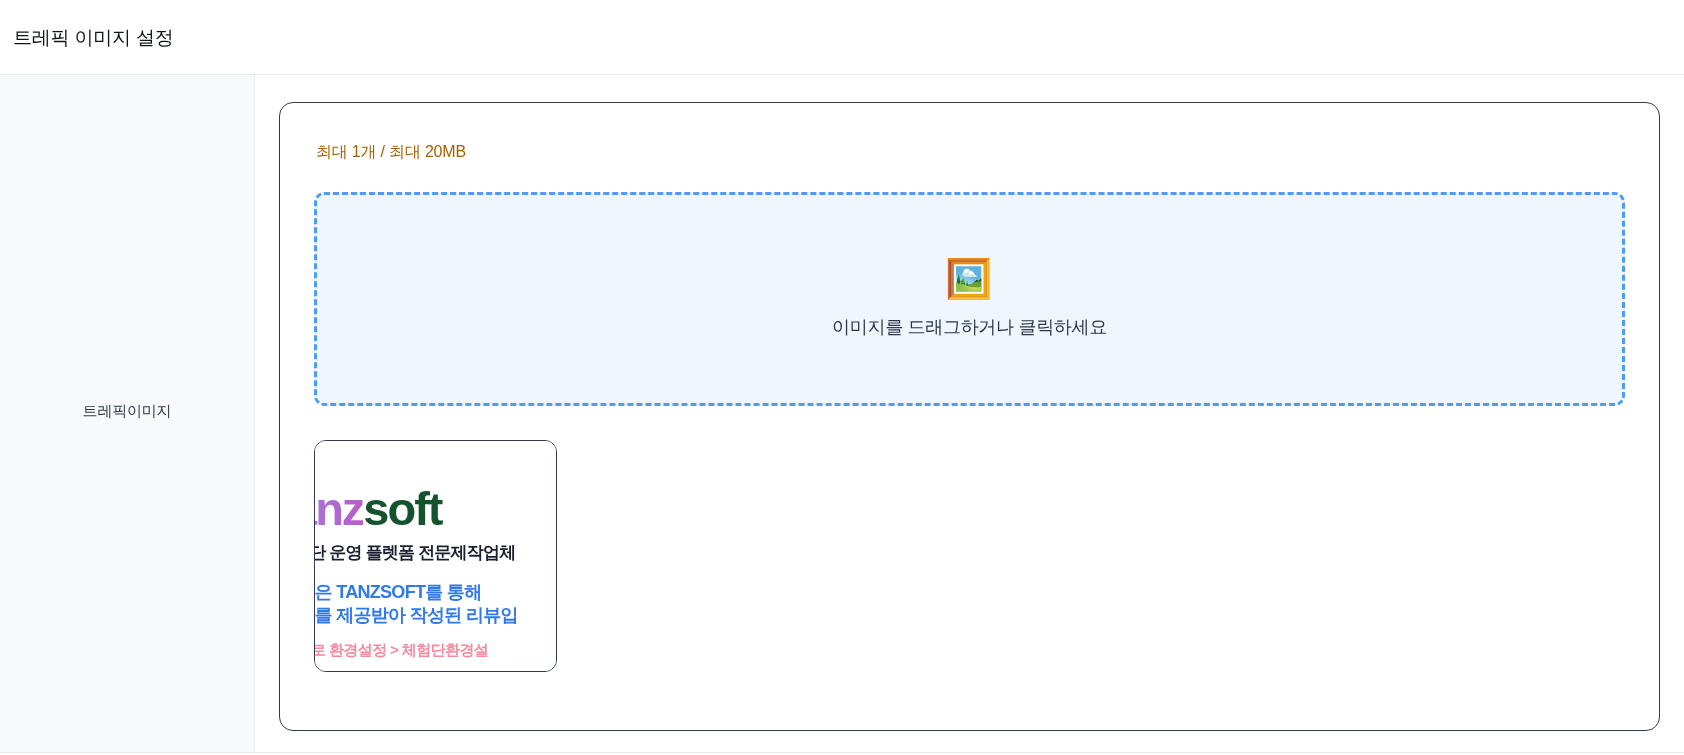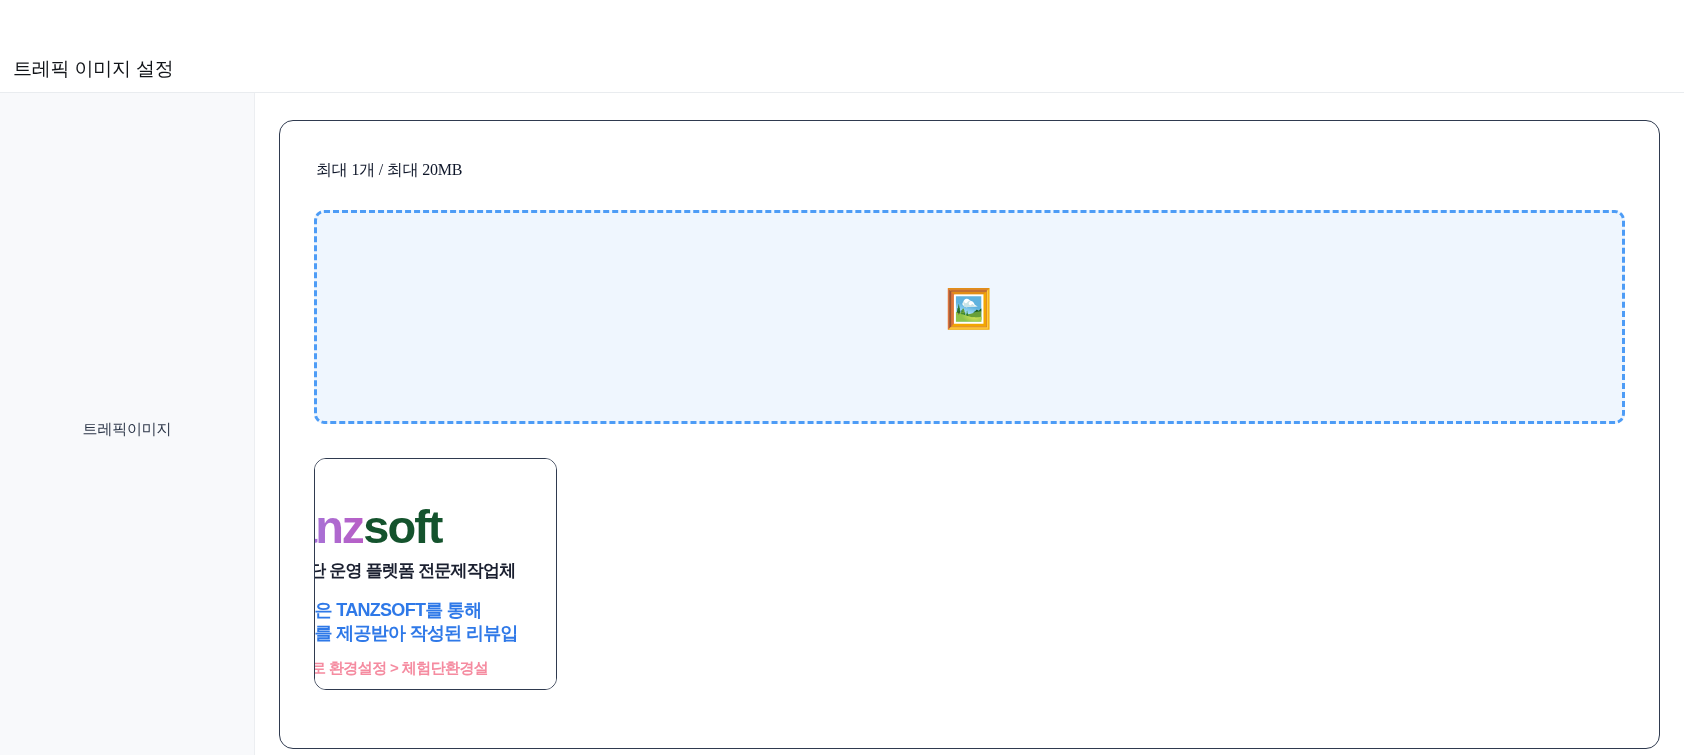--- a/index.html
+++ b/index.html
@@ -12,26 +12,25 @@
   .page {
     position: relative;
     width: 1684px;
     height: 755px;
     background: #ffffff;
     overflow: hidden;
   }
 
   
   .page-header {
-    height: 49px;
+    height: 75px;
     display: flex;
     align-items: center;
     padding-left: 13px;
     border-bottom: 1px solid #e9ecef;
-    margin-top: 44px;
   }
   .page-title {
     font-size: 19px;
     font-weight: 400;
     color: #111418;
     letter-spacing: -0.2px;
     line-height: 1;
   }
 
   
@@ -65,24 +64,23 @@
 
   
   .upload-card {
     border: 1.4px solid #2f3a4f;
     border-radius: 14px;
     padding: 30px 34px 34px 34px;
     height: 629px;
   }
   .limits-text {
     font-size: 16px;
-    color: #0f172a;
+    color: #a16207;
     letter-spacing: -0.2px;
     margin: 9px 0 0 2px;
-    font-family: Liberation Serif, serif;
   }
 
   
   .dropzone {
     margin-top: 29px;
     height: 214px;
     border: 3px dashed #4d9cf6;
     border-radius: 10px;
     background: #eff6fe;
     display: flex;
@@ -201,20 +199,21 @@
     </div>
 
     <div class="content-col">
 
       <div class="upload-card">
 
         <div class="limits-text">최대 1개 / 최대 20MB</div>
 
         <div class="dropzone">
           <div class="dropzone-icon">🖼️</div>
+          <div class="dropzone-text">이미지를 드래그하거나 클릭하세요</div>
         </div>
 
         <div class="thumb-row">
           <div class="thumb">
             <div class="thumb-photo">
 
               <div class="logo-line">
                 <span class="logo-anz">anz</span><span class="logo-soft">soft</span>
               </div>
 

